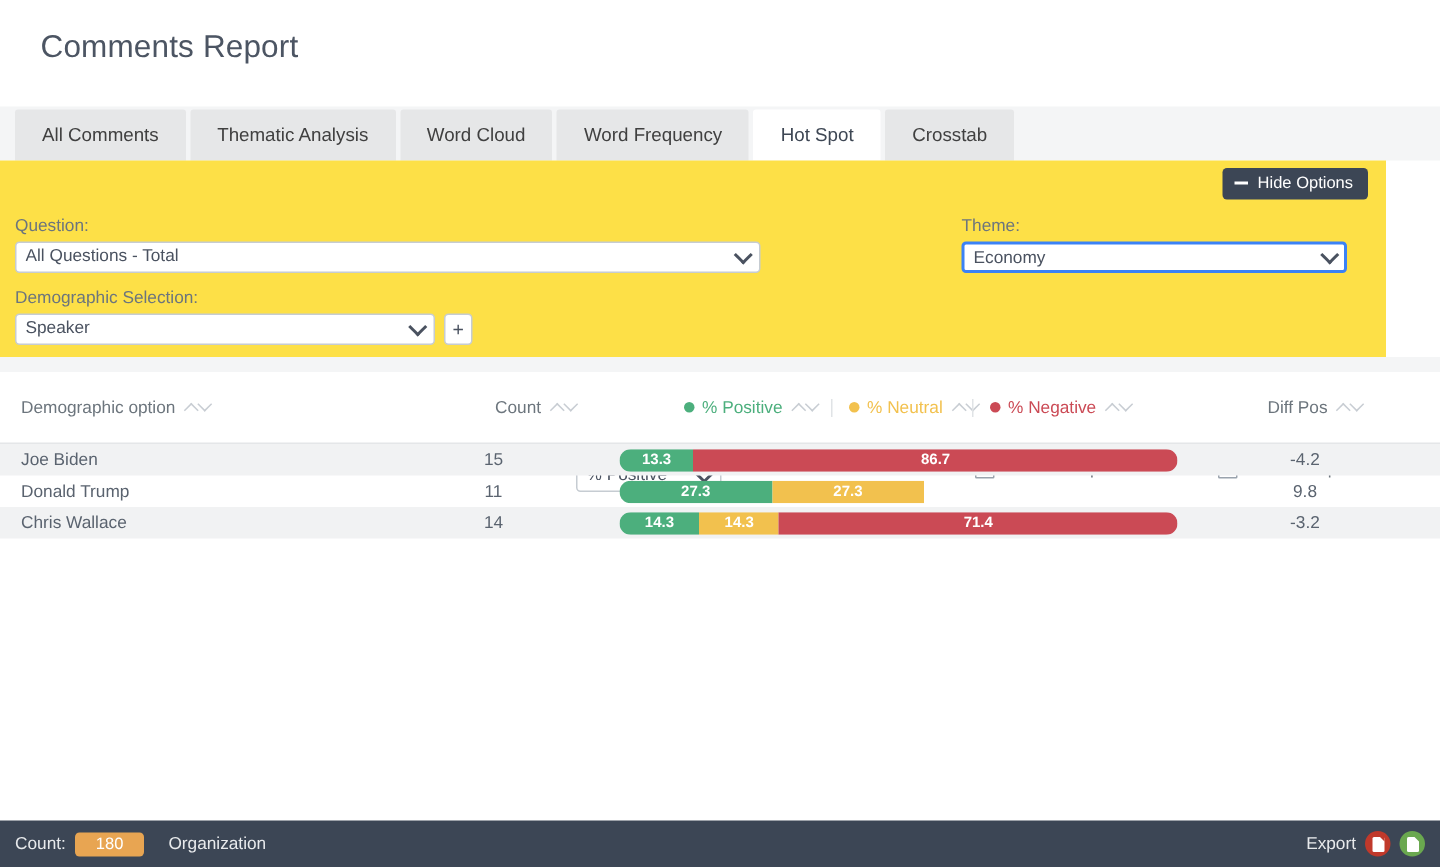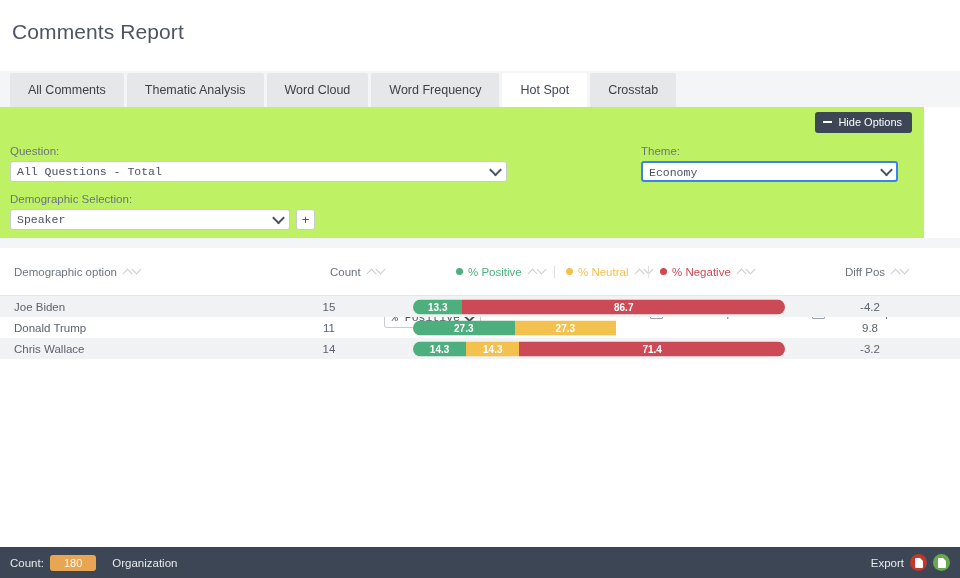--- a/index.html
+++ b/index.html
@@ -13,20 +13,21 @@
     position:relative;
   }
 
   
   .page-title {
     font-size:21px;
     font-weight:400;
     color:#4c5563;
     padding:20px 0 0 12px;
     letter-spacing:0.1px;
+    margin-left:15px;
   }
 
   
   .tabstrip {
     position:absolute; top:71px; left:0; width:960px; height:36px;
     background:#f4f5f6;
     display:flex; align-items:flex-end;
     padding-left:10px;
   }
   .tab {
@@ -39,21 +40,21 @@
     margin-right:3px;
     border-radius:2px 2px 0 0;
     cursor:pointer;
     white-space:nowrap;
   }
   .tab.active { background:#ffffff; color:#3e4754; }
 
   
   .options {
     position:absolute; top:107px; left:0; width:924px; height:131px;
-    background:#bef264;
+    background:#fde047;
   }
   .hide-options {
     position:absolute; right:12px; top:5px;
     background:#3c4655;
     color:#ffffff;
     font-size:11px;
     border-radius:3px;
     padding:4px 10px 5px 8px;
     display:flex; align-items:center; gap:6px;
     cursor:pointer;
@@ -74,21 +75,21 @@
     background:#ffffff;
     font-size:11.5px;
     color:#4a5260;
     font-family:inherit;
     padding:0 20px 0 6px;
     appearance:none; -webkit-appearance:none;
     position:relative;
     cursor:pointer;
     line-height:19px;
   }
-  .selwrap { position:relative; display:inline-block;font-family:Liberation Mono, monospace; }
+  .selwrap { position:relative; display:inline-block; }
   .selwrap:after {
     content:""; position:absolute; right:7px; top:50%;
     margin-top:-2px;
     width:7px; height:7px;
     border-right:2px solid #4a5260;
     border-bottom:2px solid #4a5260;
     transform:translateY(-50%) rotate(45deg);
     pointer-events:none;
   }
   .sel.focused { border:2px solid #3b82f6; }

